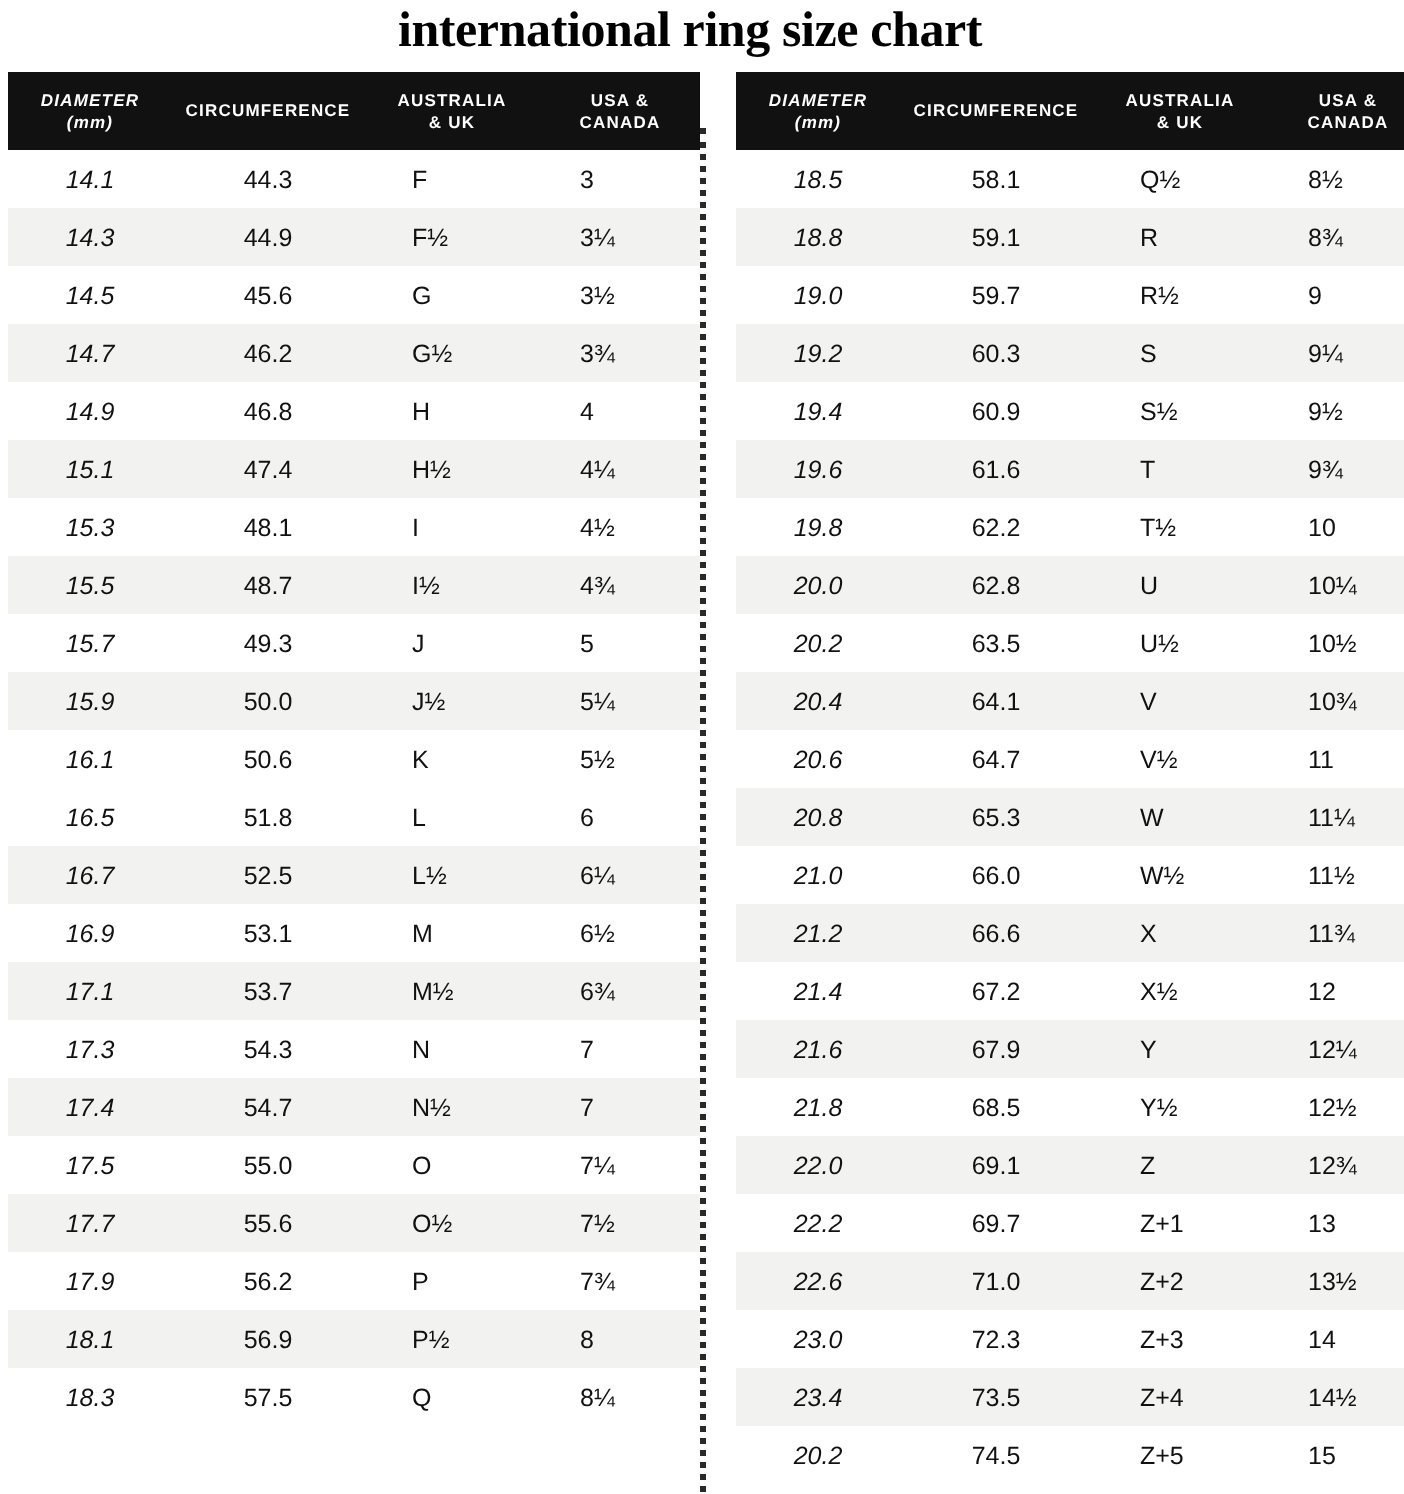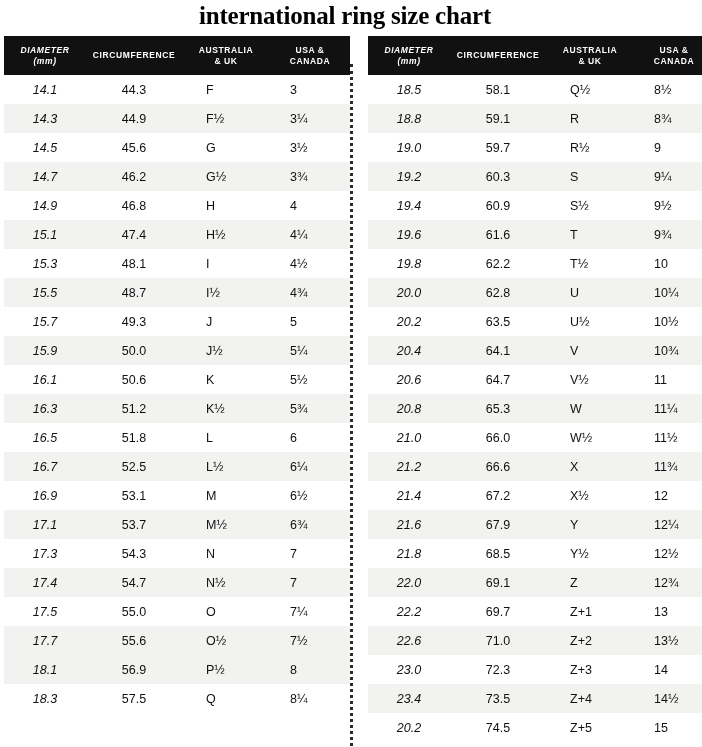--- a/index.html
+++ b/index.html
@@ -180,26 +180,20 @@
               <td class="col-circ">50.0</td>
               <td class="col-au">J½</td>
               <td class="col-us">5¼</td>
             </tr>
             <tr class="odd">
               <td class="col-diam">16.1</td>
               <td class="col-circ">50.6</td>
               <td class="col-au">K</td>
               <td class="col-us">5½</td>
             </tr>
-            <tr class="even">
-              <td class="col-diam">16.3</td>
-              <td class="col-circ">51.2</td>
-              <td class="col-au">K½</td>
-              <td class="col-us">5¾</td>
-            </tr>
             <tr class="odd">
               <td class="col-diam">16.5</td>
               <td class="col-circ">51.8</td>
               <td class="col-au">L</td>
               <td class="col-us">6</td>
             </tr>
             <tr class="even">
               <td class="col-diam">16.7</td>
               <td class="col-circ">52.5</td>
               <td class="col-au">L½</td>
@@ -233,20 +227,26 @@
               <td class="col-diam">17.5</td>
               <td class="col-circ">55.0</td>
               <td class="col-au">O</td>
               <td class="col-us">7¼</td>
             </tr>
             <tr class="even">
               <td class="col-diam">17.7</td>
               <td class="col-circ">55.6</td>
               <td class="col-au">O½</td>
               <td class="col-us">7½</td>
+            </tr>
+            <tr class="odd">
+              <td class="col-diam">17.9</td>
+              <td class="col-circ">56.2</td>
+              <td class="col-au">P</td>
+              <td class="col-us">7¾</td>
             </tr>
             <tr class="even">
               <td class="col-diam">18.1</td>
               <td class="col-circ">56.9</td>
               <td class="col-au">P½</td>
               <td class="col-us">8</td>
             </tr>
             <tr class="odd">
               <td class="col-diam">18.3</td>
               <td class="col-circ">57.5</td>

